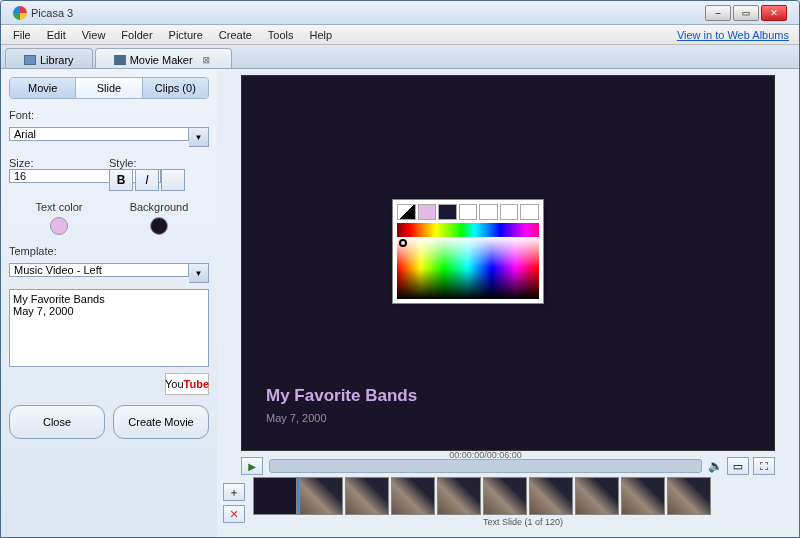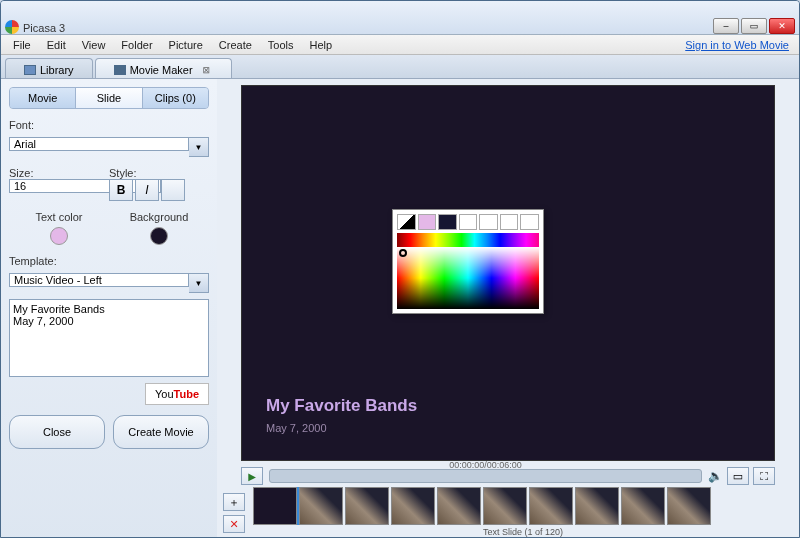--- a/index.html
+++ b/index.html
@@ -1,17 +1,17 @@
 <!DOCTYPE html>
 <html><head>
 <meta charset="utf-8">
 <style>
 * { margin:0; padding:0; box-sizing:border-box; font-family:Tahoma,Arial,sans-serif; font-size:11px; }
 body { background:#cdd9e8; width:800px; height:538px; overflow:hidden; border:1px solid #4a6a8a; border-radius:4px 4px 0 0; }
-.titlebar { height:34px; background:linear-gradient(#eaf1fa,#d2dff0); display:flex; align-items:flex-end; padding:0 4px; border-bottom:1px solid #a0b0c0; }
+.titlebar { height:24px; background:linear-gradient(#eaf1fa,#d2dff0); display:flex; align-items:center; padding:0 12px; border-bottom:1px solid #a0b0c0; }
 .titlebar .logo { width:14px; height:14px; margin-right:4px; background:conic-gradient(#e53935 0 90deg,#fbc02d 90deg 180deg,#43a047 180deg 270deg,#1e88e5 270deg); border-radius:50%; }
 .title { flex:1; color:#333; }
 .winbtns { display:flex; gap:2px; }
 .winbtn { width:26px; height:16px; border:1px solid #888; border-radius:2px; background:linear-gradient(#fafafa,#d0d0d0); display:flex; align-items:center; justify-content:center; font-size:9px; }
 .winbtn.close { background:linear-gradient(#f77,#c22); color:#fff; border-color:#a11; }
 .menubar { height:20px; background:linear-gradient(#f5f5f5,#e6e6e6); display:flex; align-items:center; padding:0 4px; border-bottom:1px solid #bbb; }
 .menubar .menuitem { padding:2px 8px; color:#222; cursor:default; }
 .menubar .spacer { flex:1; }
 .menubar .link { color:#1155cc; text-decoration:underline; padding-right:6px; }
 .tabbar { height:24px; background:linear-gradient(#dfe7f2,#cbd7e6); display:flex; align-items:flex-end; padding-left:4px; border-bottom:1px solid #9aaabf; }
@@ -28,21 +28,21 @@
 .label { color:#333; margin-top:4px; }
 .combo { display:flex; }
 .combo input, .combo .sel { flex:1; height:14px; border:1px solid #8ca3bd; padding:0 4px; background:#fff; }
 .combo .dropbtn { width:20px; height:20px; border:1px solid #8ca3bd; border-left:none; background:linear-gradient(#e8eff8,#c8d6e8); display:flex; align-items:center; justify-content:center; font-size:8px; }
 .row { display:flex; gap:0; }
 .col { flex:1; }
 .stylebtns { display:flex; gap:2px; }
 .stylebtn { width:24px; height:22px; border:1px solid #8ca3bd; background:linear-gradient(#f5f8fc,#dde6f1); display:flex; align-items:center; justify-content:center; font-size:12px; }
 .colordot { width:18px; height:18px; border-radius:50%; margin:4px auto 0; border:1px solid #999; }
 .textarea { width:100%; height:78px; border:1px solid #8ca3bd; background:#fff; padding:3px; resize:none; font-family:inherit; }
-.ytbtn { align-self:flex-end; width:64px; height:22px; border:1px solid #bbb; background:#fff; display:flex; align-items:center; justify-content:center; font-size:9px; }
+.ytbtn { align-self:flex-end; width:44px; height:22px; border:1px solid #bbb; background:#fff; display:flex; align-items:center; justify-content:center; font-size:9px; }
 .ytbtn span.red{color:#d00;font-weight:bold;}
 .bottombtns { display:flex; gap:8px; margin-top:4px; }
 .bigbtn { flex:1; height:34px; border:1px solid #8ca3bd; background:linear-gradient(#f5f8fc,#dde6f1); border-radius:11px; }
 .main { flex:1; background:#e8eef6; display:flex; flex-direction:column; position:relative; }
 .preview { flex:1; margin:6px 24px 4px; background:#1a1428; position:relative; border:1px solid #333; }
 .preview .ptitle { position:absolute; left:24px; bottom:44px; color:#c9a8e8; font-size:17px; font-weight:bold; }
 .preview .pdate { position:absolute; left:24px; bottom:26px; color:#9a88aa; font-size:11px; }
 .playbar { height:22px; display:flex; align-items:center; padding:0 24px; gap:6px; }
 .playbtn { width:22px; height:18px; border:1px solid #8ca3bd; background:linear-gradient(#f5f8fc,#dde6f1); display:flex; align-items:center; justify-content:center; color:#2a7a2a; font-size:10px; }
 .track { flex:1; height:14px; background:#c0cddc; border:1px solid #9ab; border-radius:3px; position:relative; }
@@ -86,21 +86,21 @@
 <div class="menubar">
   <span class="menuitem">File</span>
   <span class="menuitem">Edit</span>
   <span class="menuitem">View</span>
   <span class="menuitem">Folder</span>
   <span class="menuitem">Picture</span>
   <span class="menuitem">Create</span>
   <span class="menuitem">Tools</span>
   <span class="menuitem">Help</span>
   <span class="spacer"></span>
-  <span class="link">Sign in to Web Movie</span>
+  <span class="link">View in to Web Albums</span>
 </div>
 
 <div class="tabbar">
   <div class="tab inactive">
     <span class="ticon"></span>
     <span>Library</span>
   </div>
   <div class="tab">
     <span class="ticon" style="background:#4a6a8a"></span>
     <span>Movie Maker</span>

